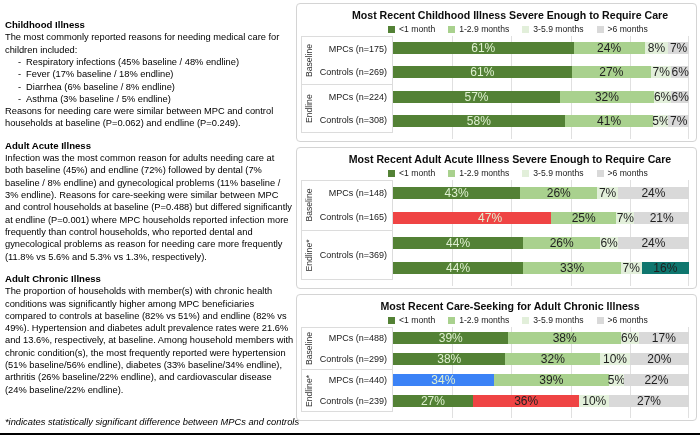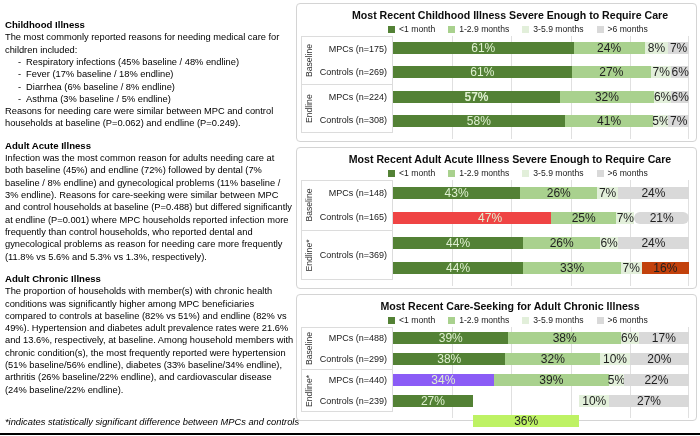--- a/index.html
+++ b/index.html
@@ -154,21 +154,21 @@
                   <span style="color: rgb(31, 31, 31);">7%</span>
                 </div>
                 <div class="seg" style="width: 5.94059%; background: rgb(217, 217, 217);">
                   <span style="color: rgb(31, 31, 31);">6%</span>
                 </div>
               </div>
             </div>
             <div class="bar-row">
               <div class="bar">
                 <div class="seg" style="width: 56.4356%; background: rgb(83, 129, 53);">
-                  <span style="color: rgb(223, 240, 208); font-weight: bold;">57%</span>
+                  <span style="color: rgb(223, 240, 208);">57%</span>
                 </div>
                 <div class="seg" style="width: 31.6832%; background: rgb(169, 209, 142);">
                   <span style="color: rgb(31, 31, 31);">32%</span>
                 </div>
                 <div class="seg" style="width: 5.94059%; background: rgb(226, 239, 218);">
                   <span style="color: rgb(31, 31, 31);">6%</span>
                 </div>
                 <div class="seg" style="width: 5.94059%; background: rgb(217, 217, 217);">
                   <span style="color: rgb(31, 31, 31);">6%</span>
                 </div>
@@ -255,21 +255,21 @@
               <div class="bar">
                 <div class="seg" style="width: 47%; background: #ef4444; padding-left: 36px;">
                   <span style="color: rgb(223, 240, 208);">47%</span>
                 </div>
                 <div class="seg" style="width: 25%; background: rgb(169, 209, 142);">
                   <span style="color: rgb(31, 31, 31);">25%</span>
                 </div>
                 <div class="seg" style="width: 7%; background: rgb(226, 239, 218);">
                   <span style="color: rgb(31, 31, 31);">7%</span>
                 </div>
-                <div class="seg" style="width: 21%; background: rgb(217, 217, 217); border-radius: 6px;">
+                <div class="seg" style="width: 21%; background: rgb(217, 217, 217);">
                   <span style="color: rgb(31, 31, 31);">21%</span>
                 </div>
               </div>
             </div>
             <div class="bar-row">
               <div class="bar">
                 <div class="seg" style="width: 44%; background: rgb(83, 129, 53);">
                   <span style="color: rgb(223, 240, 208);">44%</span>
                 </div>
                 <div class="seg" style="width: 26%; background: rgb(169, 209, 142);">
@@ -287,21 +287,21 @@
               <div class="bar">
                 <div class="seg" style="width: 44%; background: rgb(83, 129, 53);">
                   <span style="color: rgb(223, 240, 208);">44%</span>
                 </div>
                 <div class="seg" style="width: 33%; background: rgb(169, 209, 142);">
                   <span style="color: rgb(31, 31, 31); text-align: center;">33%</span>
                 </div>
                 <div class="seg" style="width: 7%; background: rgb(226, 239, 218);">
                   <span style="color: rgb(31, 31, 31);">7%</span>
                 </div>
-                <div class="seg" style="width: 16%; background: #c2410c;">
+                <div class="seg" style="width: 16%; background: #0f766e;">
                   <span style="color: rgb(31, 31, 31);">16%</span>
                 </div>
               </div>
             </div>
           </div>
         </div>
       </div>
       <div class="chart-box c3">
         <div class="chart-title">Most Recent Care-Seeking for Adult Chronic Illness</div>
         <div class="legend">
@@ -372,40 +372,40 @@
                 <div class="seg" style="width: 10%; background: rgb(226, 239, 218);">
                   <span style="color: rgb(31, 31, 31);">10%</span>
                 </div>
                 <div class="seg" style="width: 20%; background: rgb(217, 217, 217);">
                   <span style="color: rgb(31, 31, 31);">20%</span>
                 </div>
               </div>
             </div>
             <div class="bar-row">
               <div class="bar">
-                <div class="seg" style="width: 34%; background: #8b5cf6;">
+                <div class="seg" style="width: 34%; background: #3b82f6;">
                   <span style="color: rgb(223, 240, 208);">34%</span>
                 </div>
                 <div class="seg" style="width: 39%; background: rgb(169, 209, 142);">
                   <span style="color: rgb(31, 31, 31);">39%</span>
                 </div>
                 <div class="seg" style="width: 5%; background: rgb(226, 239, 218);">
                   <span style="color: rgb(31, 31, 31);">5%</span>
                 </div>
                 <div class="seg" style="width: 22%; background: rgb(217, 217, 217);">
                   <span style="color: rgb(31, 31, 31);">22%</span>
                 </div>
               </div>
             </div>
             <div class="bar-row">
               <div class="bar">
                 <div class="seg" style="width: 27%; background: rgb(83, 129, 53);">
                   <span style="color: rgb(223, 240, 208);">27%</span>
                 </div>
-                <div class="seg" style="width: 36%; background: #bef264; margin-top: 20px;">
+                <div class="seg" style="width: 36%; background: #ef4444;">
                   <span style="color: rgb(31, 31, 31);">36%</span>
                 </div>
                 <div class="seg" style="width: 10%; background: rgb(226, 239, 218);">
                   <span style="color: rgb(31, 31, 31);">10%</span>
                 </div>
                 <div class="seg" style="width: 27%; background: rgb(217, 217, 217);">
                   <span style="color: rgb(31, 31, 31);">27%</span>
                 </div>
               </div>
             </div>

